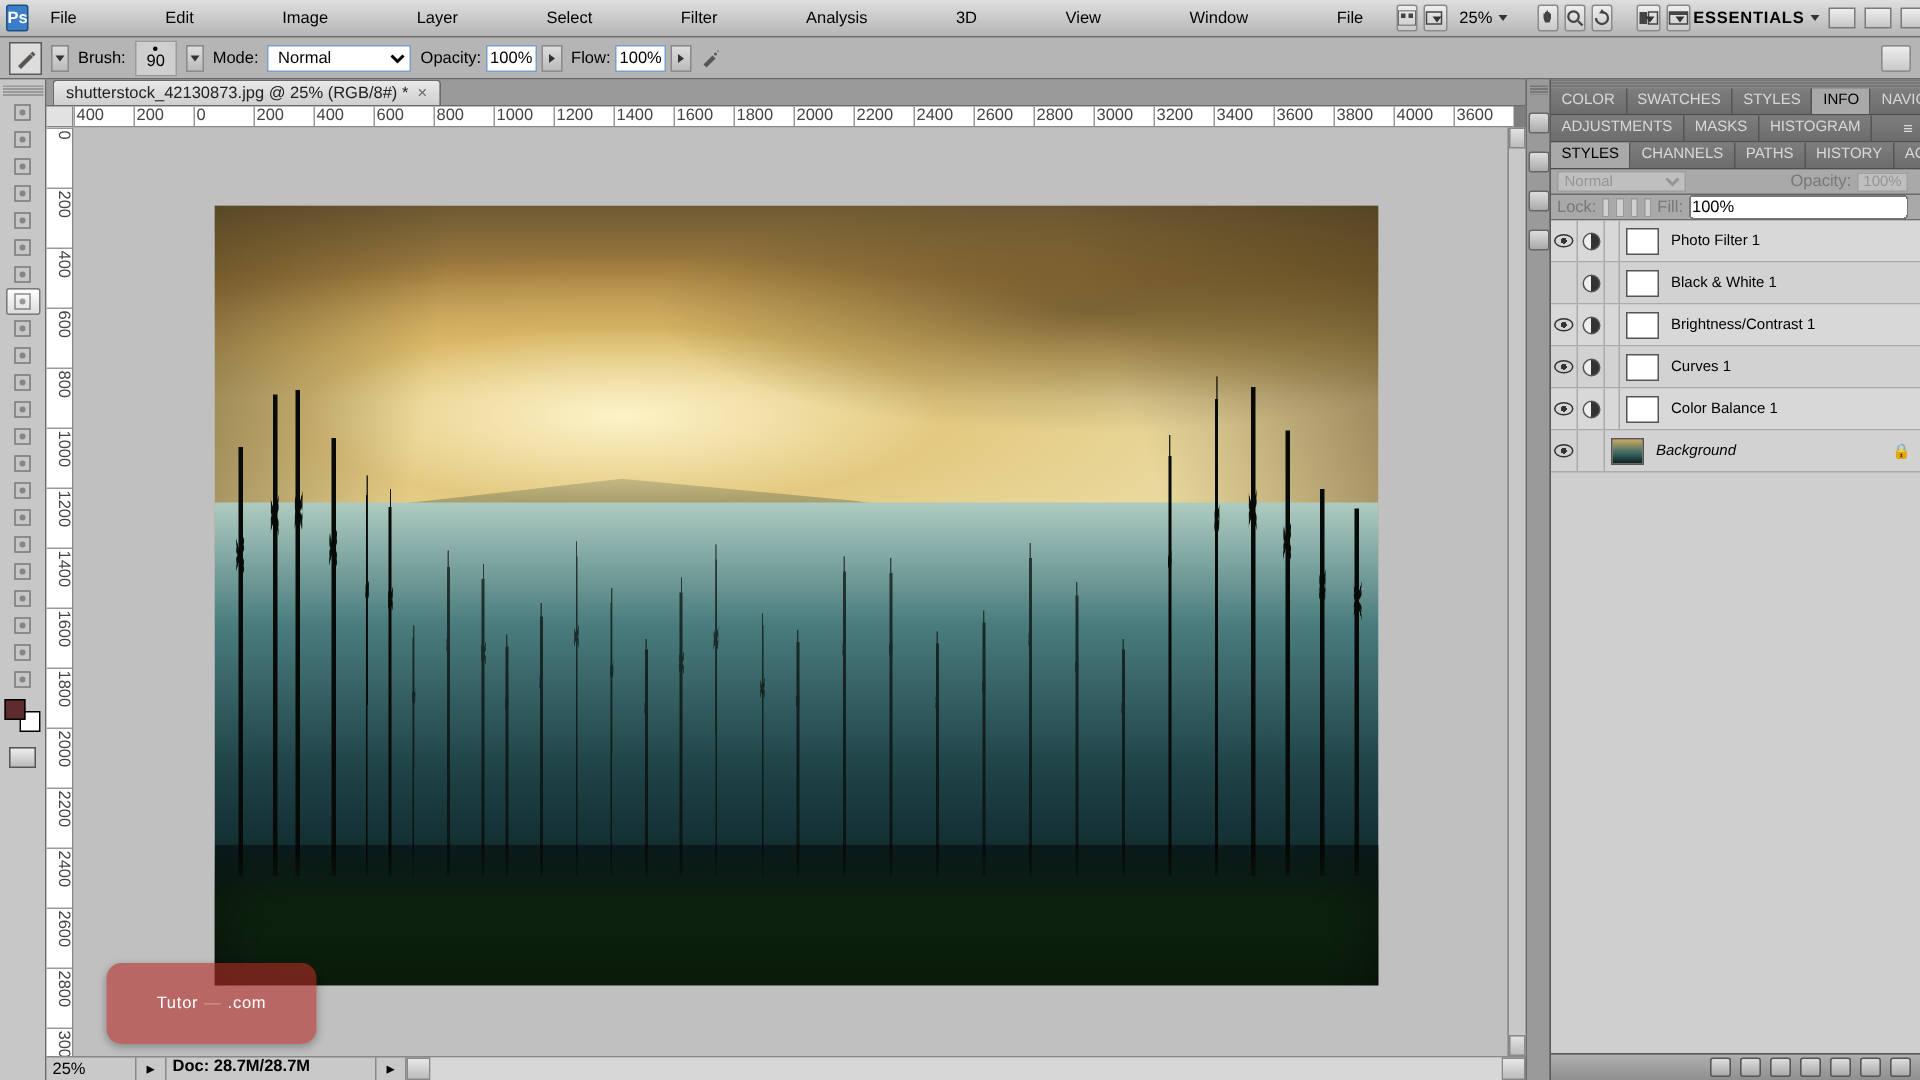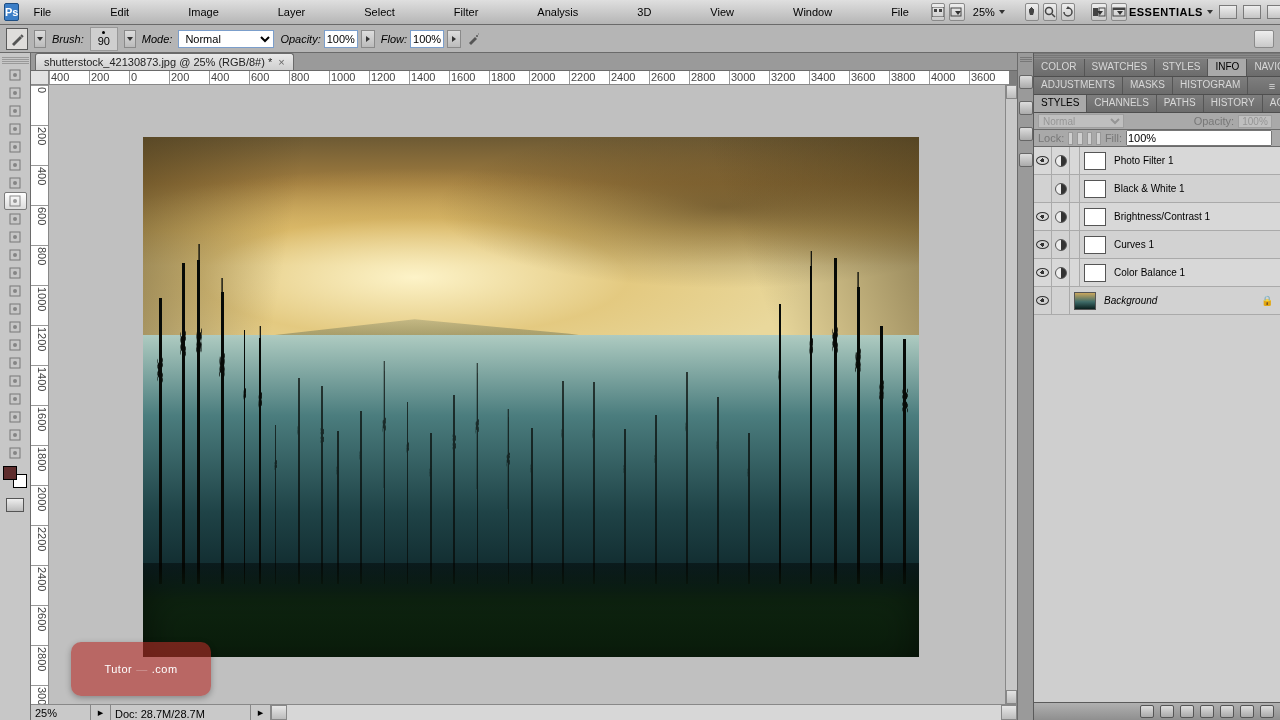--- a/index.html
+++ b/index.html
@@ -17,21 +17,21 @@
   .menubar .zoom { display:flex;align-items:center;margin:0 6px;color:#000;}
   .menubar .zoom .dd-arrow{border-left:3px solid transparent;border-right:3px solid transparent;border-top:4px solid #333;margin-left:4px;}
   .menubar .right{margin-left:auto; display:flex; align-items:center; gap:6px;}
   .menubar .workspace{color:#000; font-weight:bold; letter-spacing:0.5px; display:flex; align-items:center;}
   .menubar .workspace .dd-arrow{border-left:3px solid transparent;border-right:3px solid transparent;border-top:4px solid #333;margin-left:4px;}
   .winbtn{width:18px;height:14px;border:1px solid #7a7a7a;background:linear-gradient(#eee,#c5c5c5);}
 
   
   .options-bar{height:28px; background:#b5b5b5; display:flex; align-items:center; padding:2px 6px; gap:6px; border-bottom:1px solid #6a6a6a;}
   .options-bar .tool-swatch{width:22px;height:22px;border:1px solid #5a5a5a;background:#dfdddb;display:flex;align-items:center;justify-content:center;}
-  .options-bar label{color:#000;font-style:italic;}
+  .options-bar label{color:#000;}
   .options-bar .brush-prev{width:28px;height:24px;border:1px solid #999;background:#cfcfcf;display:flex;flex-direction:column;align-items:center;justify-content:center;font-size:8px;color:#000;}
   .options-bar .brush-prev .dot{width:3px;height:3px;background:#000;border-radius:50%;margin-bottom:1px;}
   .options-bar .dd-small{width:12px;height:18px;border:1px solid #8a8a8a;background:linear-gradient(#ddd,#bbb);display:flex;align-items:center;justify-content:center;}
   .options-bar .dd-small::after{content:"";border-left:3px solid transparent;border-right:3px solid transparent;border-top:4px solid #333;}
   .options-bar select,.options-bar input{height:18px;border:1px solid #7b9ecb;background:#fff;font-size:11px;padding:0 2px;}
   .options-bar .flowbox{display:flex;align-items:center;gap:3px;}
   .options-bar .pctbox{width:34px;text-align:center;}
   .options-bar .arrowbtn{width:14px;height:18px;border:1px solid #8a8a8a;background:linear-gradient(#ddd,#bbb);display:flex;align-items:center;justify-content:center;}
   .options-bar .arrowbtn::after{content:"";border-top:3px solid transparent;border-bottom:3px solid transparent;border-left:4px solid #333;}
   .options-bar .far-right{margin-left:auto;}
@@ -55,21 +55,21 @@
   .rulers-canvas{flex:1;display:flex;min-height:0;}
   .ruler-corner{width:18px;height:14px;background:#e2e2e2;border-right:1px solid #888;border-bottom:1px solid #888;}
   .ruler-h{height:14px;background:#fff;border-bottom:1px solid #888;display:flex;overflow:hidden;font-size:8px;color:#444;}
   .ruler-h .tick{flex:0 0 40px;border-left:1px solid #999;height:100%;padding-left:1px;display:flex;align-items:flex-start;}
   .ruler-v{width:18px;background:#fff;border-right:1px solid #888;display:flex;flex-direction:column;overflow:hidden;font-size:8px;color:#444;}
   .ruler-v .tick{flex:0 0 40px;border-top:1px solid #999;padding-top:1px;writing-mode:vertical-rl;display:flex;align-items:flex-start;}
   .canvas-area{flex:1;background:#c0c0c0;position:relative;overflow:hidden;}
   .hscroll-row{height:16px;display:flex;background:#c9c9c9;border-top:1px solid #888;}
   .hscroll-row .zoombox{width:60px;padding:0 4px;display:flex;align-items:center;font-size:10px;border-right:1px solid #888;}
   .hscroll-row .nav{width:20px;border-right:1px solid #888;display:flex;align-items:center;justify-content:center;}
-  .hscroll-row .docinfo{width:140px;border-right:1px solid #888;display:flex;align-items:flex-end;padding:0 4px;font-size:10px;}
+  .hscroll-row .docinfo{width:140px;border-right:1px solid #888;display:flex;align-items:flex-start;padding:0 4px;font-size:10px;font-weight:bold;}
   .hscroll-row .track{flex:1;background:#d7d7d7;position:relative;}
   .hscroll-row .arrow{width:16px;background:linear-gradient(#e7e7e7,#bcbcbc);border:1px solid #888;}
   .canvas-area .photo{position:absolute;left:94px;top:52px;width:776px;height:520px;overflow:hidden;}
   .photo .sky{position:absolute;inset:0;height:45%;background:
     radial-gradient(ellipse at 35% 60%, rgba(255,246,205,0.9) 0%, rgba(222,187,101,0.5) 30%, transparent 55%),
     linear-gradient(180deg,#6d5a34 0%, #a17d3f 20%, #d6b66a 40%, #e9d89c 55%);}
   .photo .sky::after{content:"";position:absolute;inset:0;background:
     linear-gradient(100deg, rgba(70,55,25,0.5) 0%, transparent 20%),
     linear-gradient(250deg, rgba(70,55,25,0.6) 0%, transparent 25%),
     radial-gradient(ellipse at 75% 30%, rgba(60,45,20,0.5) 0%, transparent 35%);}

